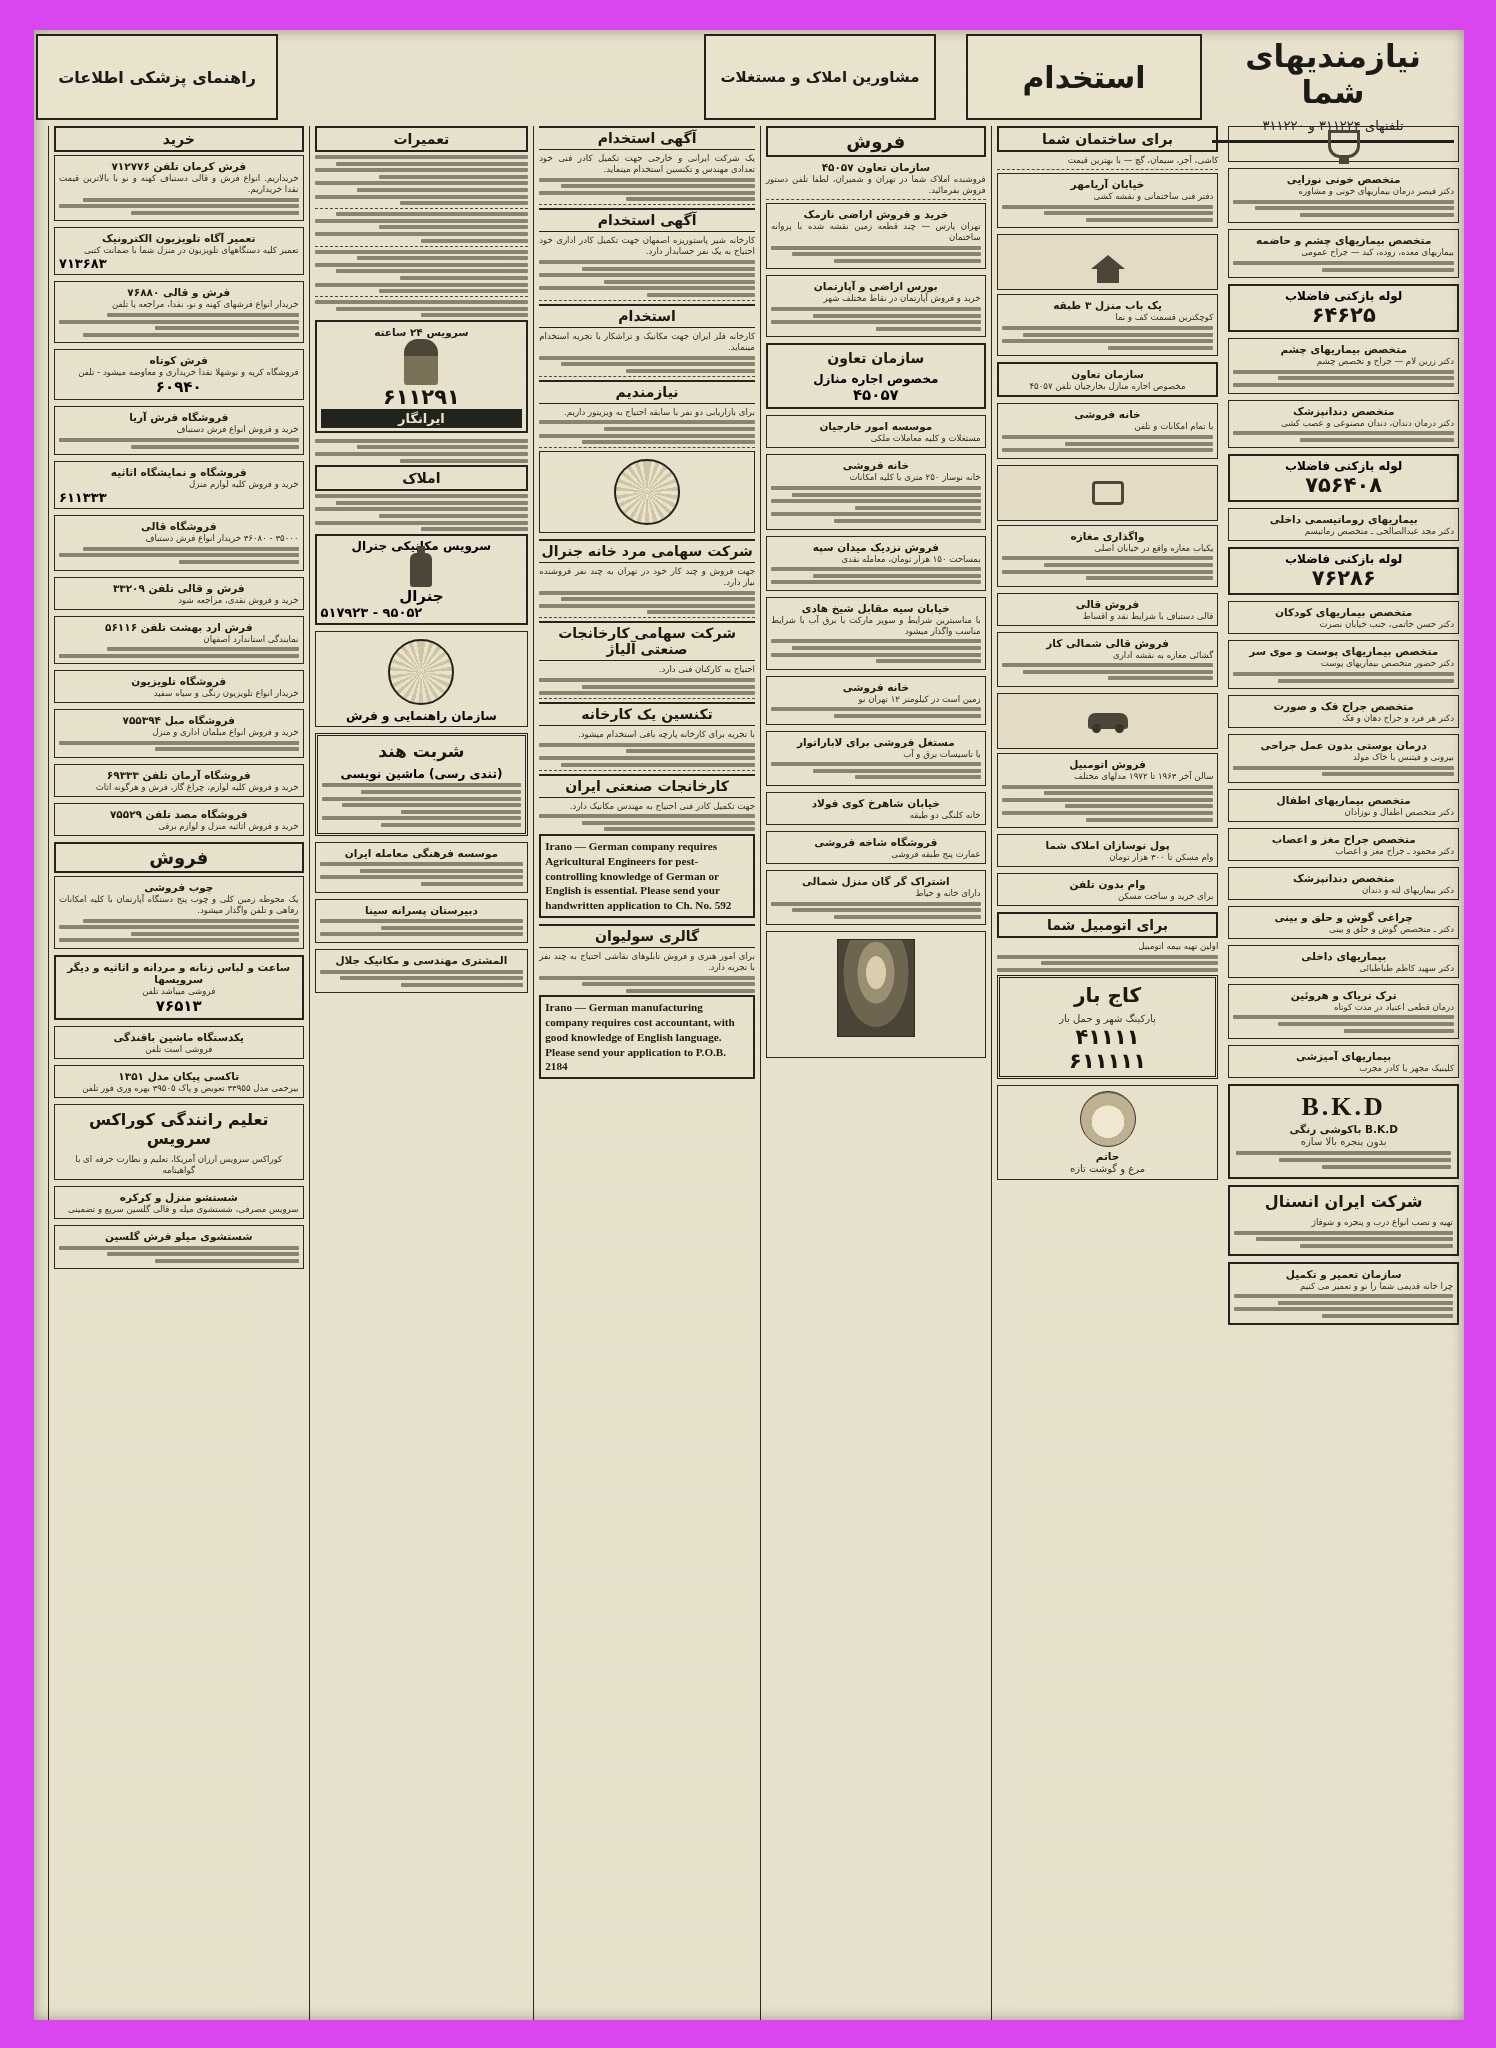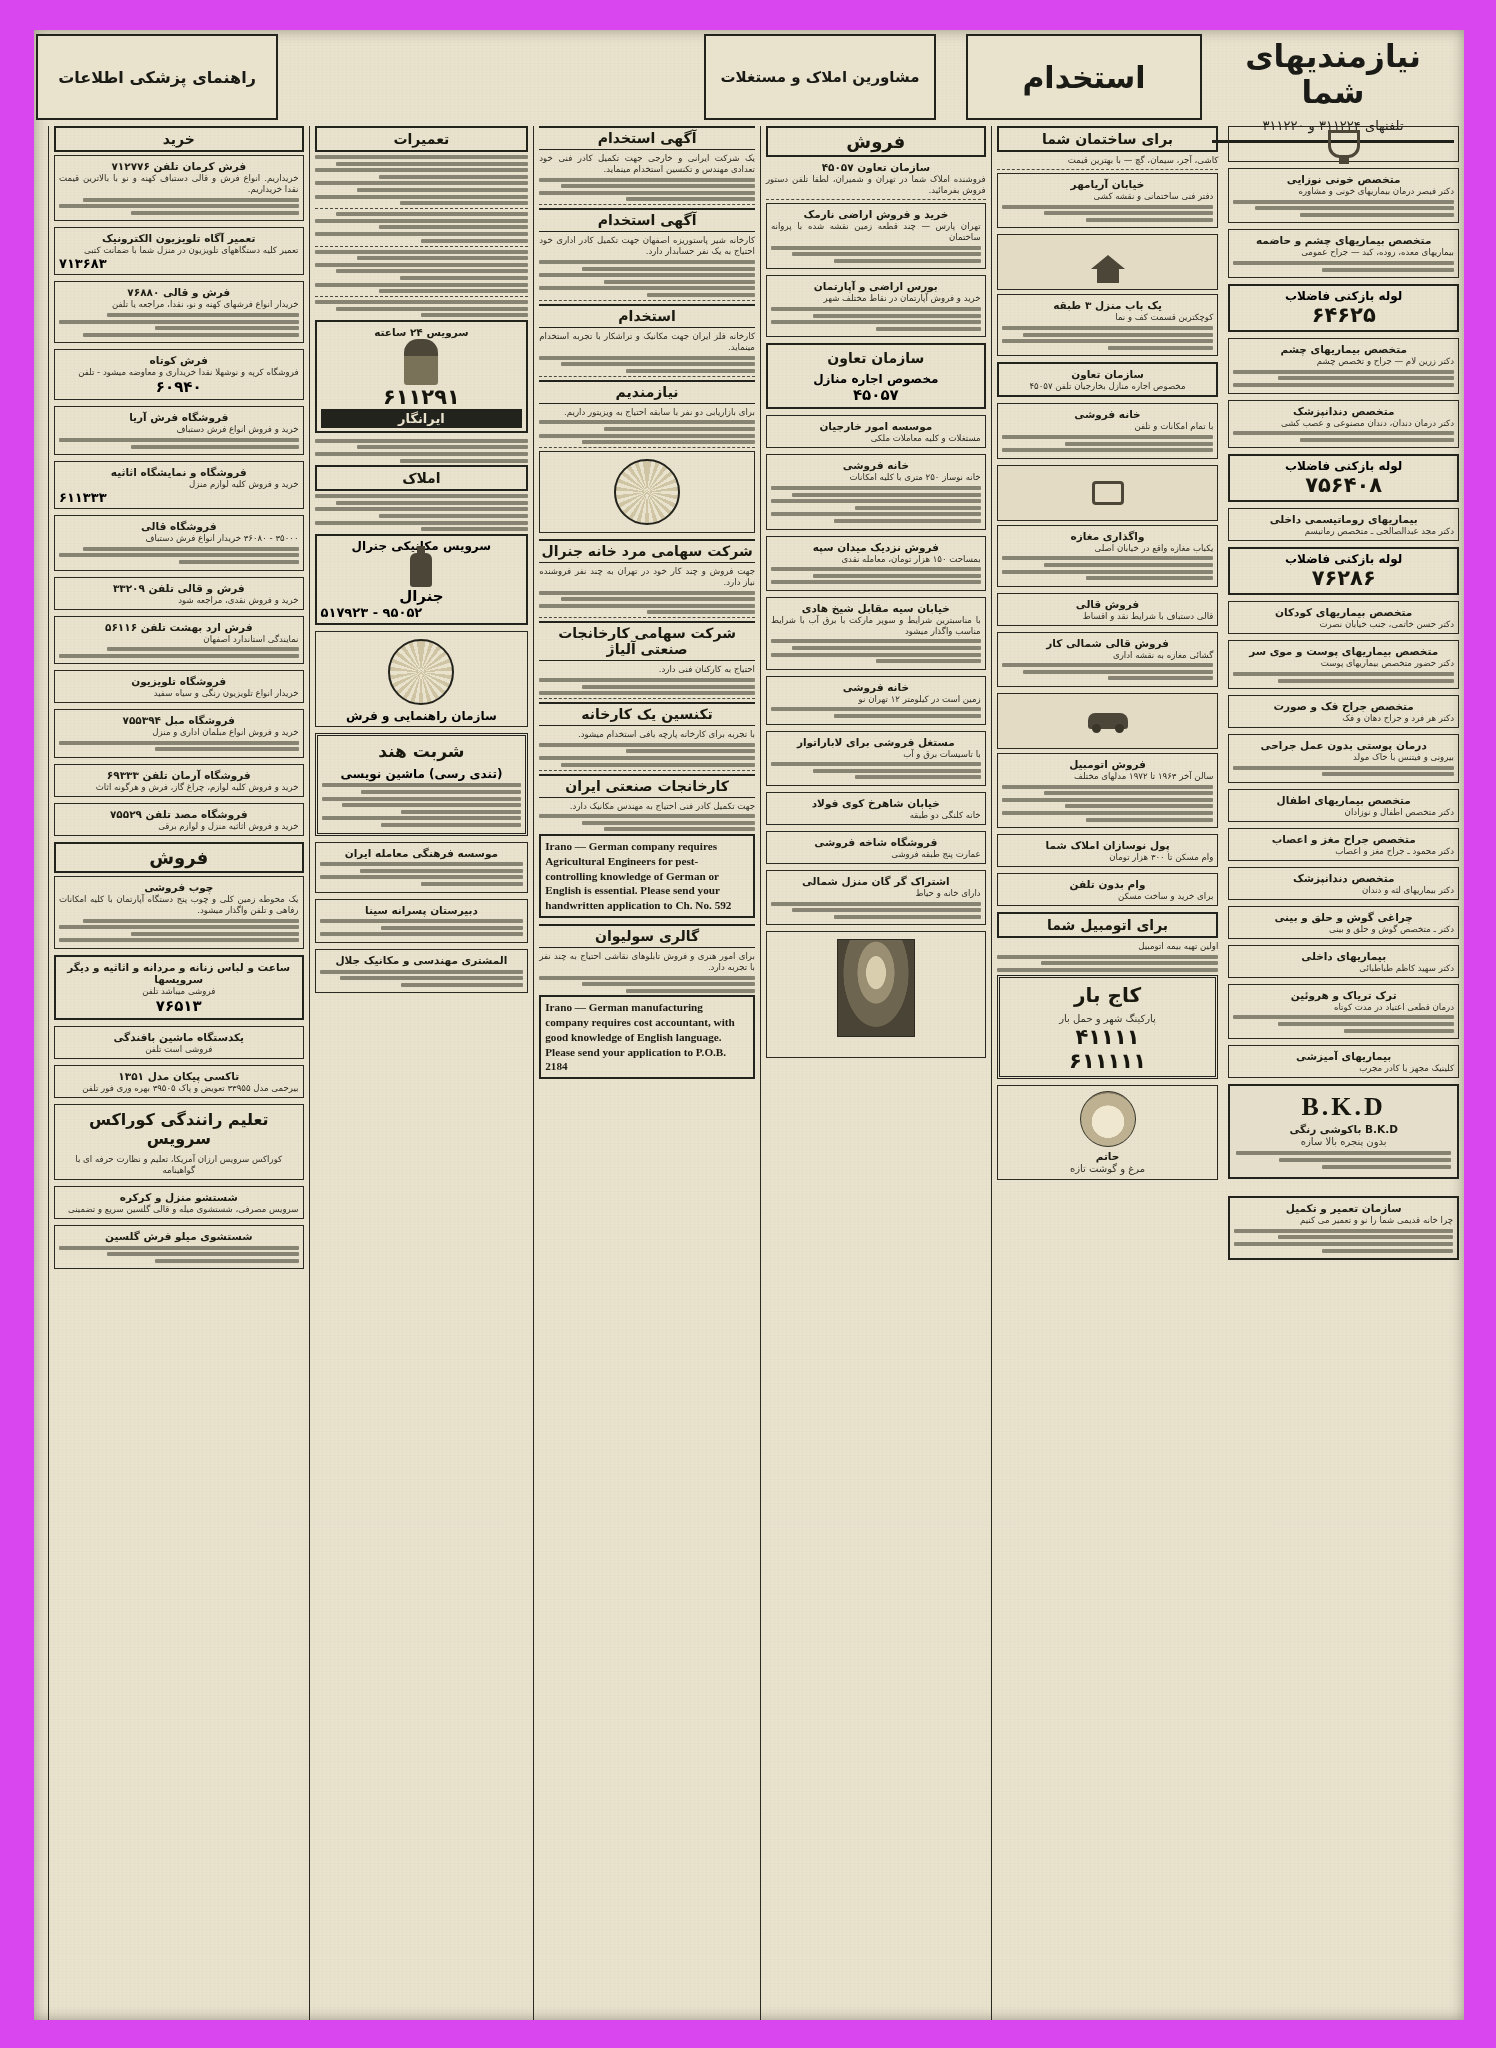--- a/index.html
+++ b/index.html
@@ -83,21 +83,21 @@
     direction:ltr;text-align:left;font-family:"Liberation Serif","DejaVu Serif",serif;
     font-size:11.2px;line-height:1.32;font-weight:bold;color:#1b1b14;
   }
   .photo{
     width:76px;height:96px;margin:4px auto;
     background:
       radial-gradient(ellipse at 50% 34%, #d9cfae 0 18%, #9a8f73 19% 34%, #6d654f 35% 60%, #4a4436 61% 100%);
     border:1px solid #2a2a22;
   }
   .logo-bkd{
-    border:2px solid #23231d;padding:6px;text-align:center;margin-bottom:17px;background:#e5decb;
+    border:2px solid #23231d;padding:6px;text-align:center;margin-bottom:6px;background:#e5decb;
   }
   .logo-bkd .bk{font-size:26px;font-weight:bold;letter-spacing:3px;color:#17170f;font-family:"Liberation Serif",serif;}
   .chick{
     width:54px;height:54px;margin:2px auto;
     background:radial-gradient(circle at 50% 55%, #efe7cf 0 40%, #bdb191 41% 70%, #8a8068 71% 100%);
     border-radius:50%;border:1px solid #33332a;
   }
   .emblem{
     width:62px;height:62px;margin:4px auto;border:2px solid #23231d;border-radius:50%;
     background:repeating-conic-gradient(#cfc5a4 0 8deg, #e9e2cd 8deg 16deg);
@@ -893,20 +893,29 @@
           <div class="bk">B.K.D</div>
           <div class="sub">B.K.D باکوشی رنگی</div>
           <div class="tiny">بدون پنجره بالا سازه</div>
           <div class="lines">
             <div class="ln s100"></div>
               <div class="ln s80"></div>
               <div class="ln s60"></div>
           </div>
         </div>
 
+        <div class="adbox thick">
+          <div class="hdr" style="border:none;font-size:16px">شرکت ایران انسنال</div>
+          <div class="txt">تهیه و نصب انواع درب و پنجره و شوفاژ</div>
+          <div class="lines">
+            <div class="ln s100"></div>
+              <div class="ln s90"></div>
+              <div class="ln s70"></div>
+          </div>
+        </div>
 
         <div class="adbox thick">
           <div class="sub">سازمان تعمیر و تکمیل</div>
           <div class="txt">چرا خانه قدیمی شما را نو و تعمیر می کنیم</div>
           <div class="lines">
             <div class="ln s100"></div>
               <div class="ln s80"></div>
               <div class="ln s100"></div>
               <div class="ln s60"></div>
           </div>

